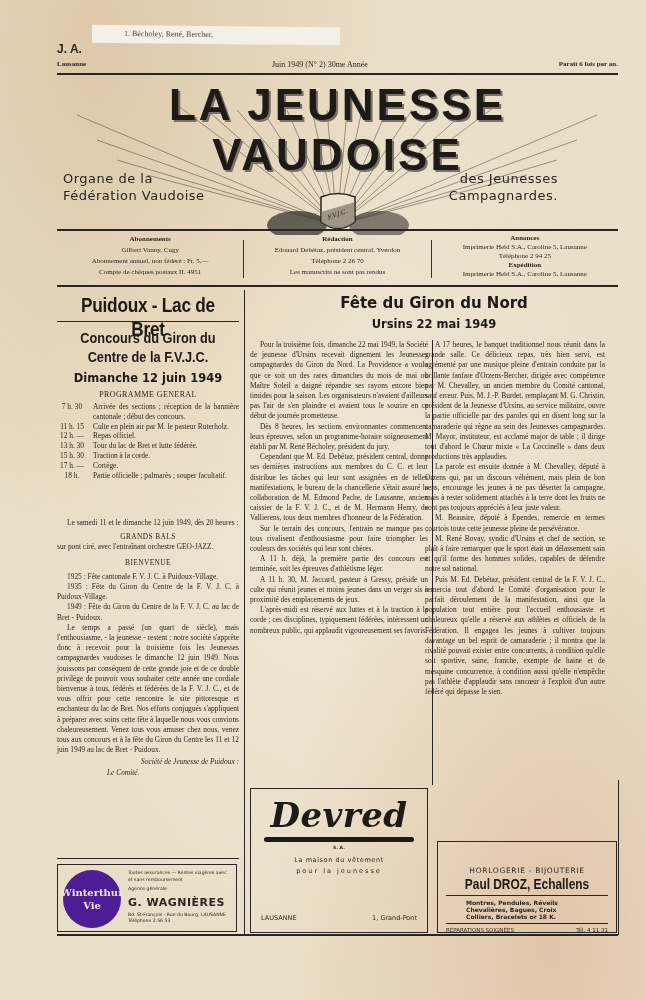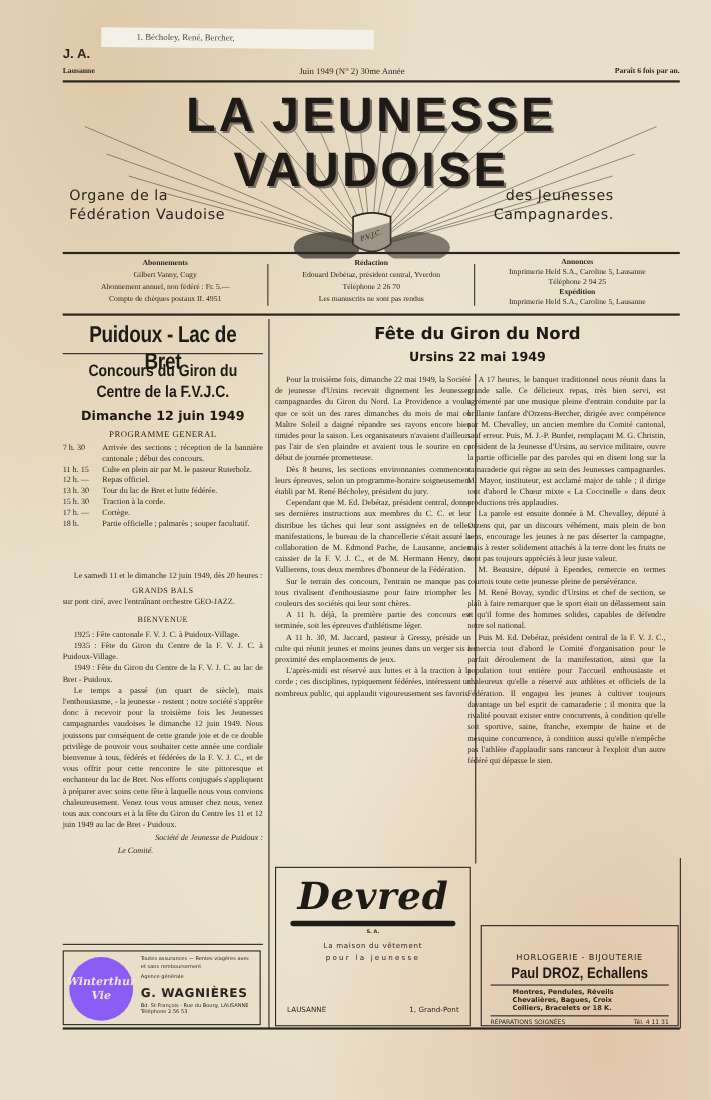--- a/index.html
+++ b/index.html
@@ -41,27 +41,27 @@
   .info-row .hd { font-weight: bold; }
   .col { font-size: 7.4px; line-height: 10.2px; text-align: justify; }
   .col p { margin: 0; text-indent: 10px; }
   .vrule { background: #2a2520; width: 1px; }
   .h-puidoux { left: 57px; top: 293px; width: 182px; text-align: center; font-family: "Liberation Sans", sans-serif; font-weight: bold; font-size: 21px; transform: scaleX(0.82); transform-origin: center; letter-spacing: -0.3px; color: #1e1a16;}
   .h-concours { left: 57px; top: 328px; width: 182px; text-align: center; font-family: "Liberation Sans", sans-serif; font-weight: bold; font-size: 15px; line-height: 19px; transform: scaleX(0.85); color: #1e1a16;}
   .h-dimanche { left: 57px; top: 371px; width: 182px; text-align: center; font-family: "DejaVu Sans", sans-serif; font-weight: bold; font-size: 11.5px; color: #1e1a16;}
   .prog-title { left: 57px; top: 390px; width: 182px; text-align: center; font-size: 8px; letter-spacing: 0.4px; }
   .prog { left: 57px; top: 402px; width: 182px; font-size: 7.4px; line-height: 9.8px; }
   .prog .row { display: flex; }
-  .prog .t { flex: 0 0 30px; text-align: left; padding-right: 6px; }
+  .prog .t { flex: 0 0 30px; text-align: center; padding-right: 6px; }
   .prog .d { flex: 1; text-align: justify; }
   .h-fete { left: 250px; top: 294px; width: 368px; text-align: center; font-family: "DejaVu Sans", sans-serif; font-weight: bold; font-size: 15px; color: #1e1a16; }
   .h-ursins { left: 250px; top: 317px; width: 368px; text-align: center; font-family: "DejaVu Sans", sans-serif; font-weight: bold; font-size: 11.5px; color: #1e1a16; }
   .ad { border: 1.5px solid #2a2520; box-sizing: border-box; }
   .ad-winter { left: 57px; top: 864px; width: 180px; height: 68px; font-family: "DejaVu Sans", sans-serif; }
-  .ad-winter .logo { position: absolute; left: 5px; top: 5px; width: 58px; height: 58px; border-radius: 50%; background: #8b5cf6; color: #efe6d2; font-style: italic; font-weight: bold; font-size: 10px; line-height: 13px; display: flex; align-items: center; justify-content: center; text-align: center; font-family: "DejaVu Serif", serif; }
+  .ad-winter .logo { position: absolute; left: 5px; top: 5px; width: 58px; height: 58px; border-radius: 50%; background: #4c1d95; color: #efe6d2; font-weight: bold; font-size: 10px; line-height: 13px; display: flex; align-items: center; justify-content: center; text-align: center; font-family: "DejaVu Serif", serif; }
   .ad-winter .txt { position: absolute; left: 70px; top: 5px; right: 4px; font-size: 4.6px; line-height: 6.5px; }
   .ad-winter .big { font-size: 11px; font-weight: bold; line-height: 15px; margin: 2px 0; letter-spacing: 0.5px; }
   .ad-devred { left: 250px; top: 788px; width: 178px; height: 145px; text-align: center; font-family: "DejaVu Sans", sans-serif; }
   .ad-devred .brand { margin-top: 6px; font-family: "DejaVu Serif", serif; font-style: italic; font-weight: bold; font-size: 34px; color: #1e1a16; letter-spacing: 0.5px; }
   .ad-devred .bar { width: 150px; height: 5px; border-radius: 3px; background: #1e1a16; margin: 2px auto 0; }
   .ad-devred .sa { font-size: 4.5px; font-weight: bold; margin-top: 3px; }
   .ad-devred .line { font-size: 6.5px; margin-top: 6px; letter-spacing: 0.6px; }
   .ad-devred .foot { position: absolute; left: 10px; right: 10px; bottom: 10px; font-size: 6.5px; display: flex; justify-content: space-between; }
   .ad-droz { left: 437px; top: 841px; width: 180px; height: 92px; font-family: "DejaVu Sans", sans-serif; padding: 0 8px; }
   .ad-droz .l1 { font-size: 7.5px; letter-spacing: 0.7px; margin-top: 24px; text-align: center; }

